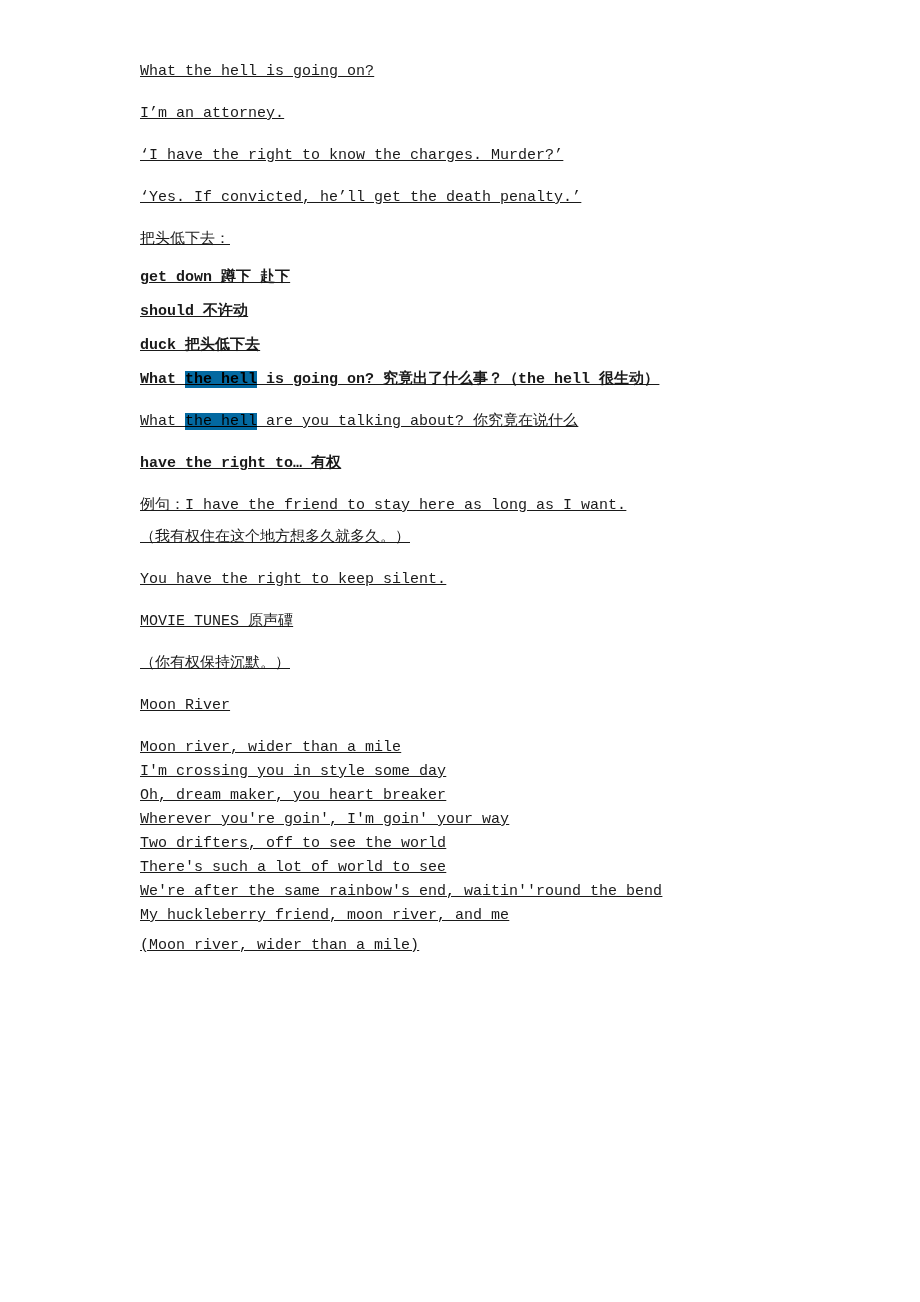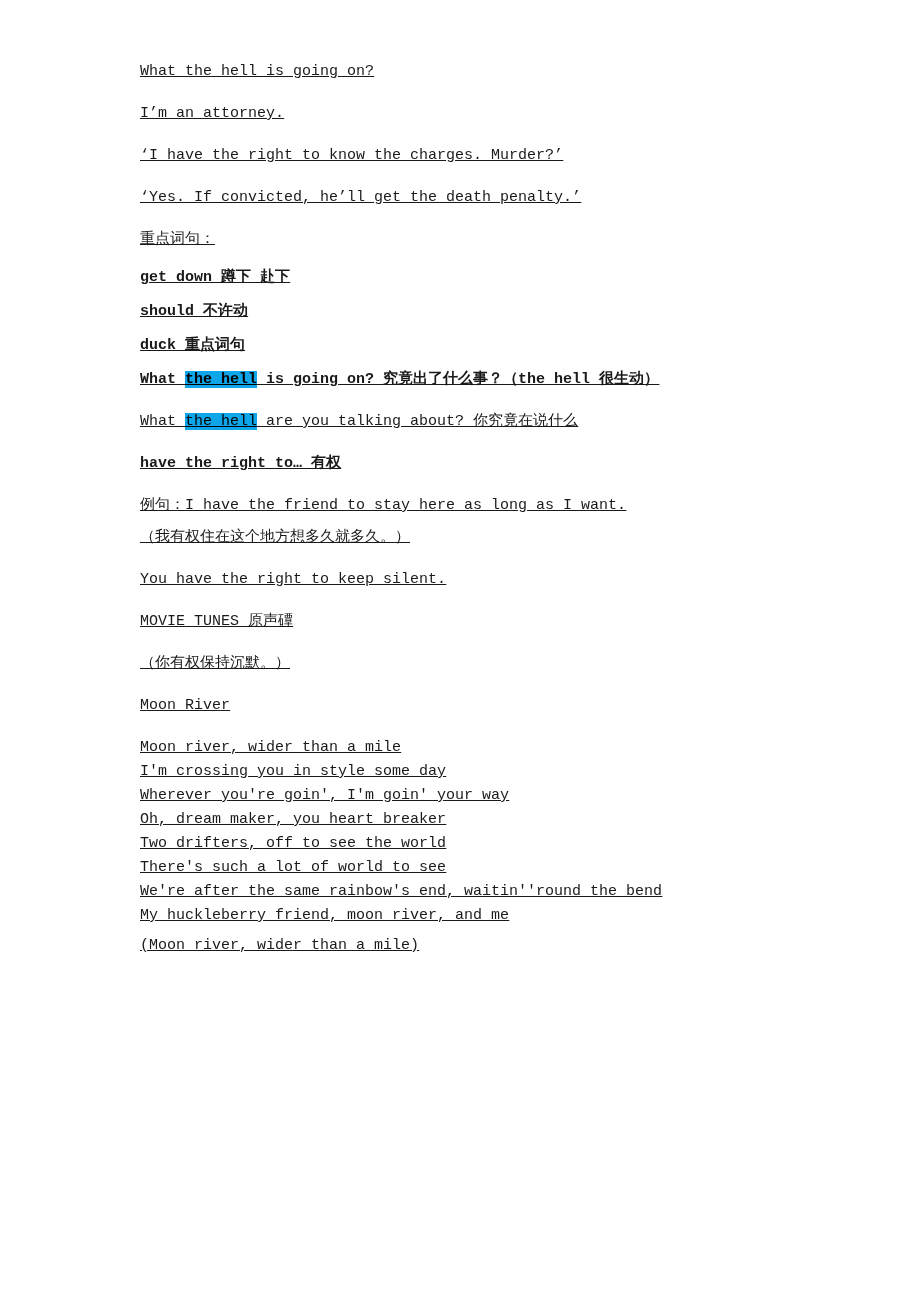--- a/index.html
+++ b/index.html
@@ -22,21 +22,21 @@
 
     .paragraph {
       margin-bottom: 18px;
     }
 
     .bold-line {
       font-weight: bold;
     }
 
     .highlight {
-      background-color: #0ea5e9;
+      background-color: #0369a1;
       color: #000;
     }
 
     .section-header {
       margin-bottom: 14px;
       margin-top: 4px;
     }
 
     .vocab-item {
       margin-bottom: 10px;
@@ -70,33 +70,33 @@
 
   <div class="paragraph">
     <span>‘I have the right to know the charges. Murder?’</span>
   </div>
 
   <div class="paragraph">
     <span>‘Yes. If convicted, he’ll get the death penalty.’</span>
   </div>
 
   <div class="paragraph section-header">
-    <span>重点词句：</span>
+    <span>把头低下去：</span>
   </div>
 
   <div class="paragraph vocab-item bold-line">
     <span>get down</span><span> 蹲下 赴下</span>
   </div>
 
   <div class="paragraph vocab-item bold-line">
     <span>should</span><span> 不许动</span>
   </div>
 
   <div class="paragraph vocab-item bold-line">
-    <span>duck</span><span> 重点词句</span>
+    <span>duck</span><span> 把头低下去</span>
   </div>
 
   <div class="paragraph bold-line">
     <span>What </span><span class="highlight">the hell</span><span> is going on</span>?<span> 究竟出了什么事？（the hell 很生动）</span>
   </div>
 
   <div class="paragraph">
     <span>What </span><span class="highlight">the hell</span><span> are you talking about?  你究竟在说什么</span>
   </div>
 
@@ -125,22 +125,22 @@
     <span>（你有权保持沉默。）</span>
   </div>
 
   <div class="paragraph">
     <span>Moon River</span>
   </div>
 
   <div class="paragraph lyrics-block">
     <span class="lyrics-line">Moon river, wider than a mile</span>
     <span class="lyrics-line">I'm crossing you in style some day</span>
+    <span class="lyrics-line">Oh, dream maker, you heart breaker</span>
     <span class="lyrics-line">Wherever you're goin', I'm goin' your way</span>
-    <span class="lyrics-line">Oh, dream maker, you heart breaker</span>
     <span class="lyrics-line">Two drifters, off to see the world</span>
     <span class="lyrics-line">There's such a lot of world to see</span>
     <span class="lyrics-line">We're after the same rainbow's end, waitin''round the bend</span>
     <span class="lyrics-line">My huckleberry friend, moon river, and me</span>
   </div>
 
   <div class="paragraph">
     <span>(Moon river, wider than a mile)</span>
   </div>
 

